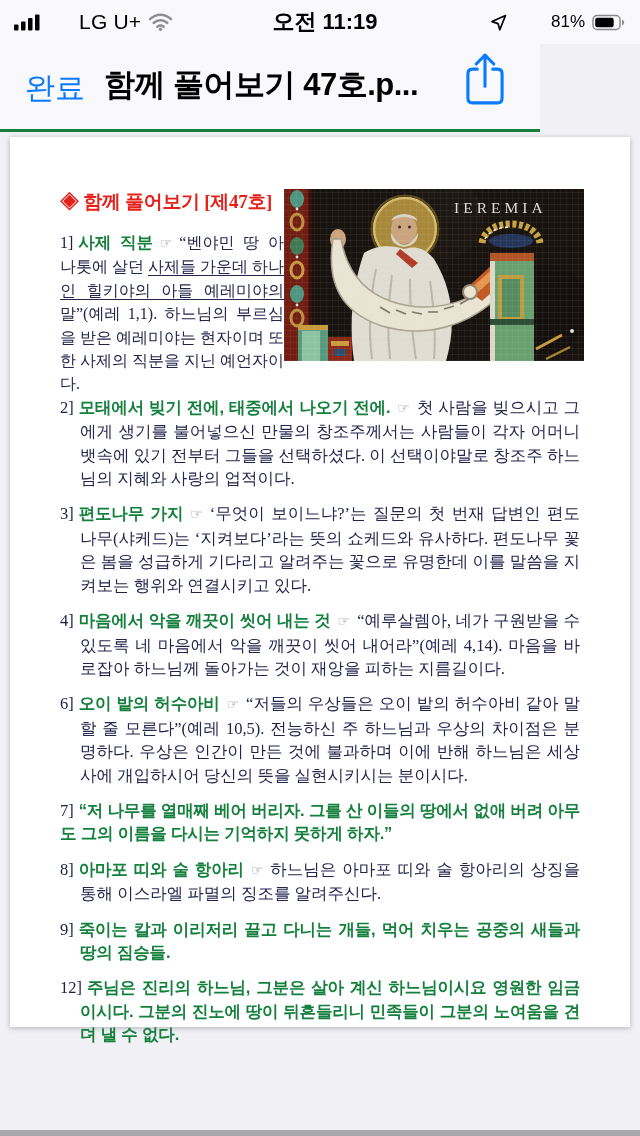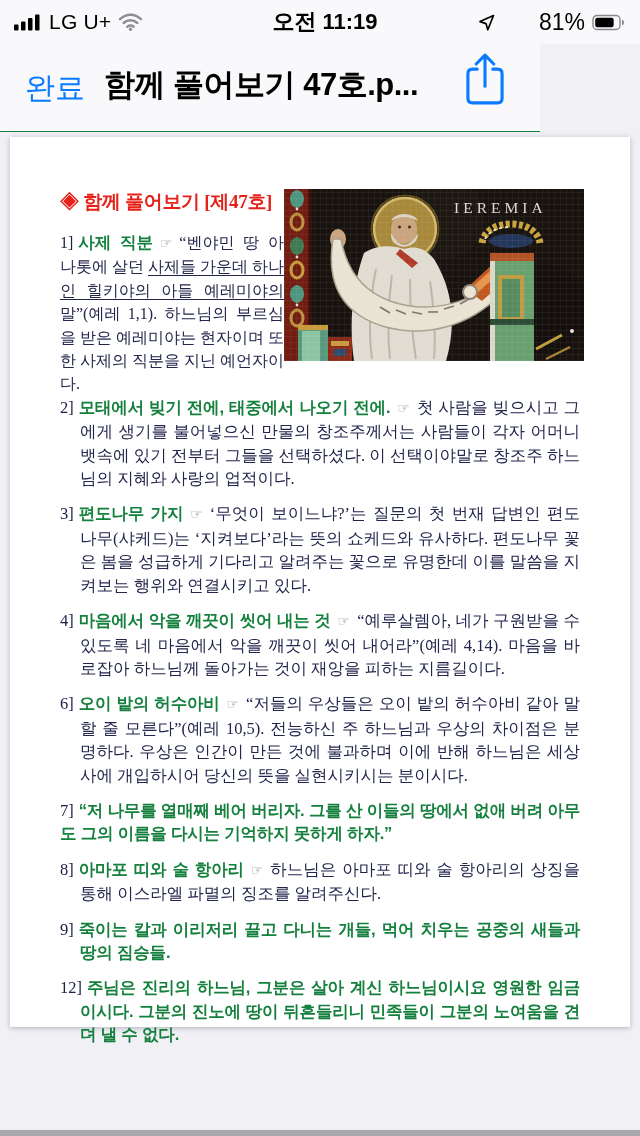--- a/index.html
+++ b/index.html
@@ -3,27 +3,27 @@
 <meta charset="utf-8">
 <style>
   html,body{margin:0;padding:0;}
   body{font-family:"Liberation Sans",sans-serif;background:#555;}
   .screen{position:relative;width:640px;height:1136px;margin:0 auto;background:#f0f0f5;overflow:hidden;}
 
   
   .statusbar{position:absolute;top:0;left:0;width:640px;height:44px;background:#f9f9fb;
     display:flex;align-items:center;justify-content:space-between;padding:0 14px;box-sizing:border-box;}
   .sb-left,.sb-right{display:flex;align-items:center;gap:7px;}
-  .sb-carrier{font-size:21px;color:#000;letter-spacing:.2px;}
+  .sb-carrier{font-size:21px;color:#000;letter-spacing:.2px;margin-left:30px;}
   .sb-time{position:absolute;left:10px;right:0;text-align:center;font-size:22px;font-weight:600;color:#000;}
-  .sb-pct{font-size:23px;color:#000;margin-left:36px;}
+  .sb-pct{font-size:17px;color:#000;margin-left:36px;}
 
   
   .navbar{position:absolute;top:44px;left:0;width:540px;height:88px;background:#f9f9fb;
-    border-bottom:1px solid #15803d;box-sizing:border-box;}
+    border-bottom:3px solid #15803d;box-sizing:border-box;}
   .nav-done{position:absolute;left:25px;top:24px;font-size:30px;color:#0a7aff;background:none;border:none;padding:0;cursor:pointer;font-family:inherit;}
   .nav-title{position:absolute;left:104px;top:20px;font-size:31px;font-weight:700;color:#000;letter-spacing:-.5px;white-space:nowrap;text-align:right;}
   .nav-share{position:absolute;right:32px;top:6px;width:46px;height:58px;cursor:pointer;}
 
   
   .viewer{position:absolute;top:133px;left:0;width:640px;height:1003px;background:#f0f0f5;}
   .page{position:absolute;left:10px;top:4px;width:620px;height:890px;background:#ffffff;
     box-shadow:0 1px 5px rgba(60,60,80,.35);}
   .content{padding:50px 50px 0 50px;box-sizing:border-box;
     font-family:"Liberation Serif",serif;color:#22254c;}

